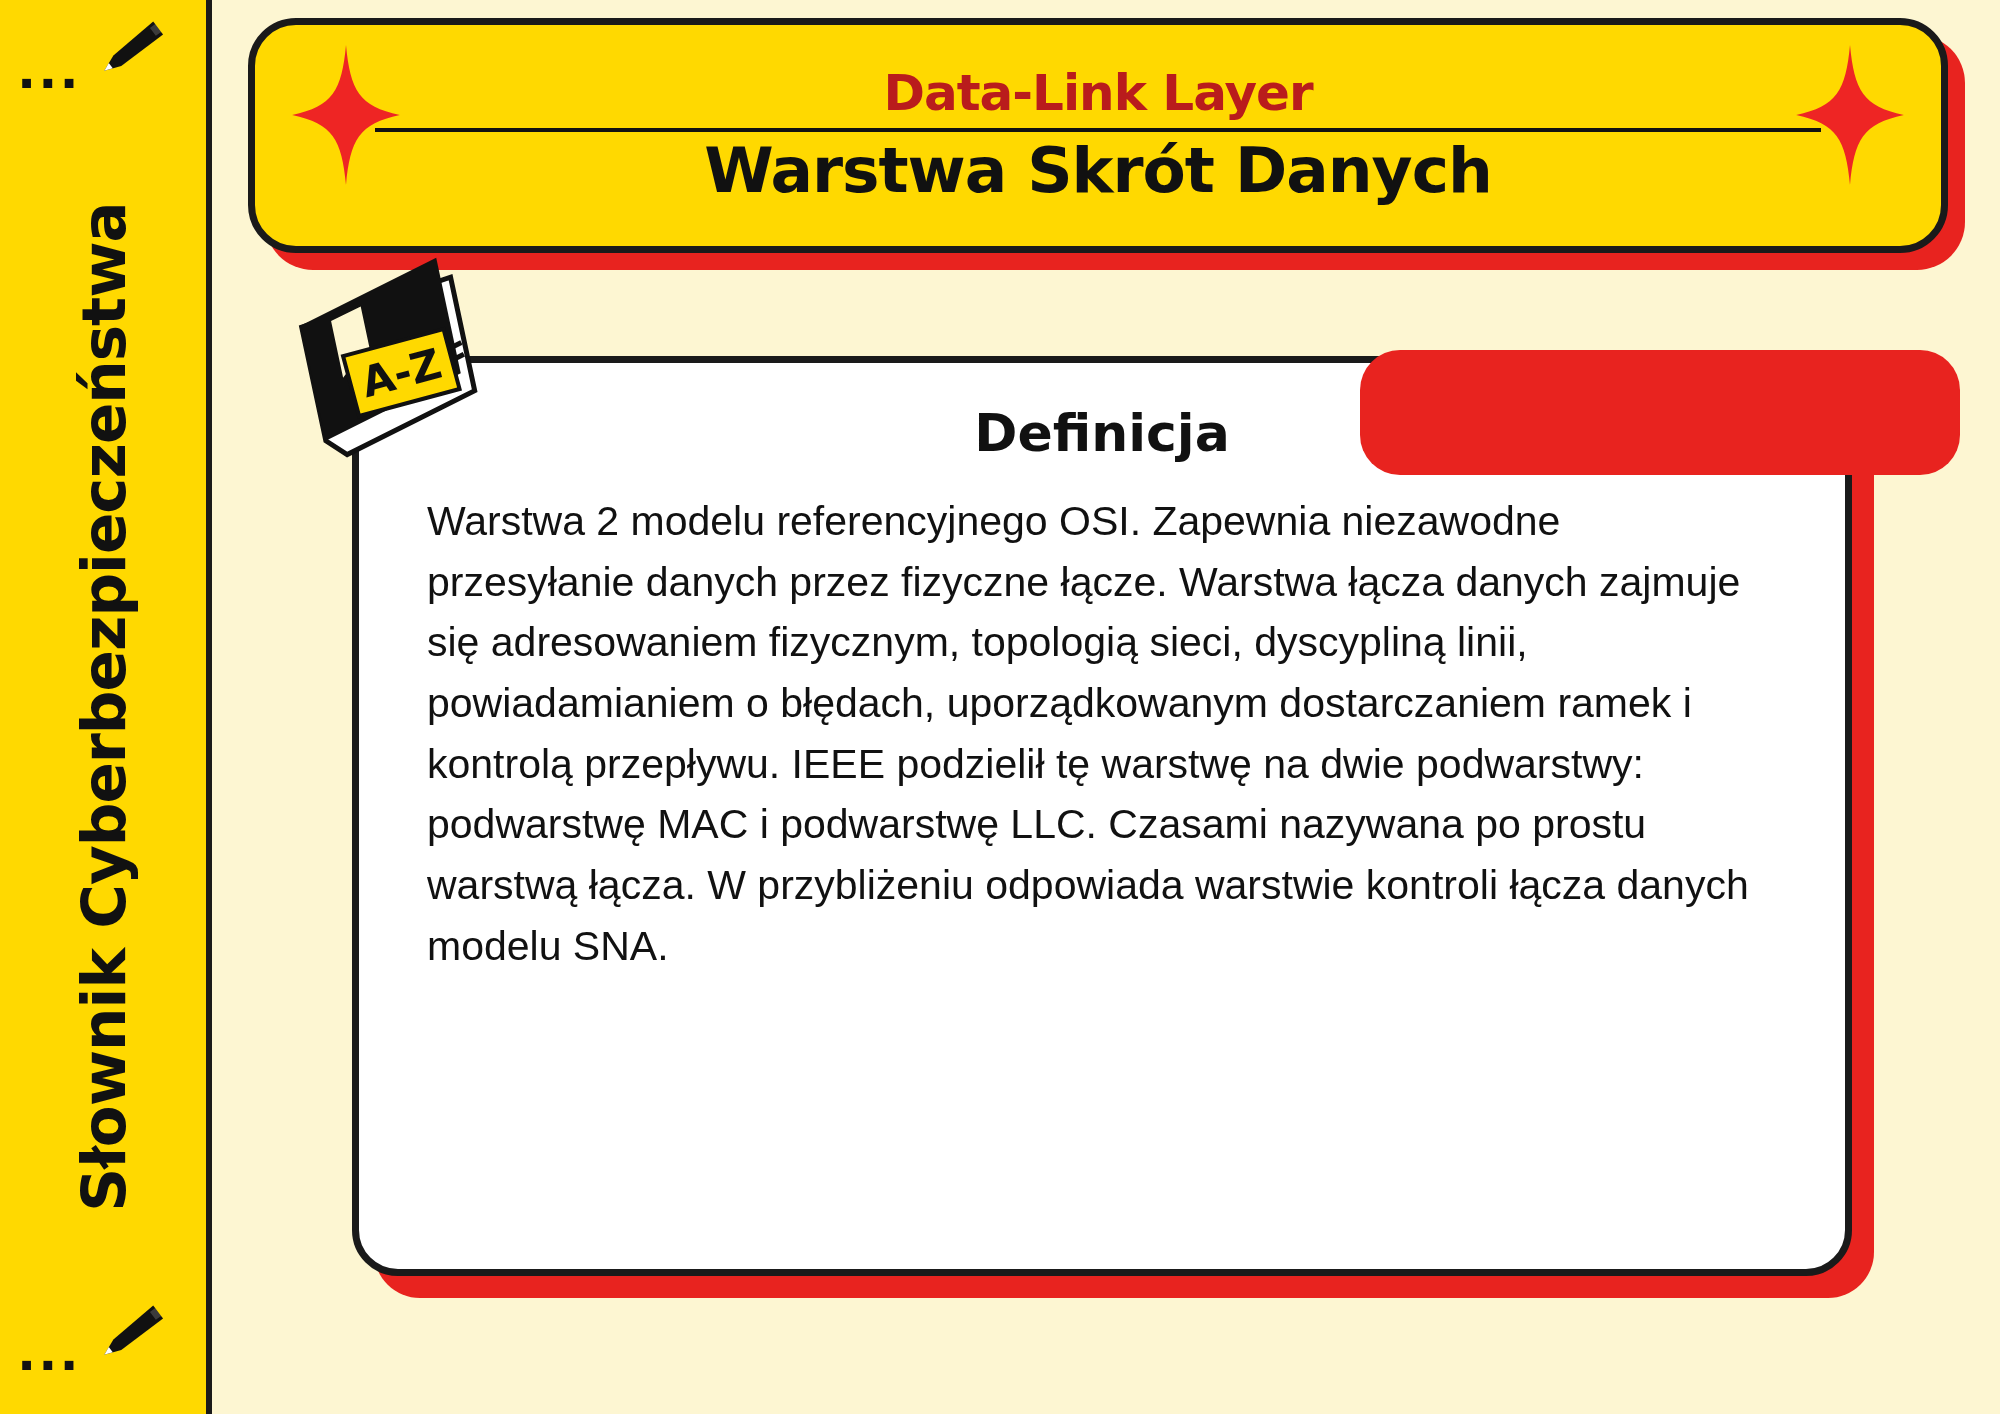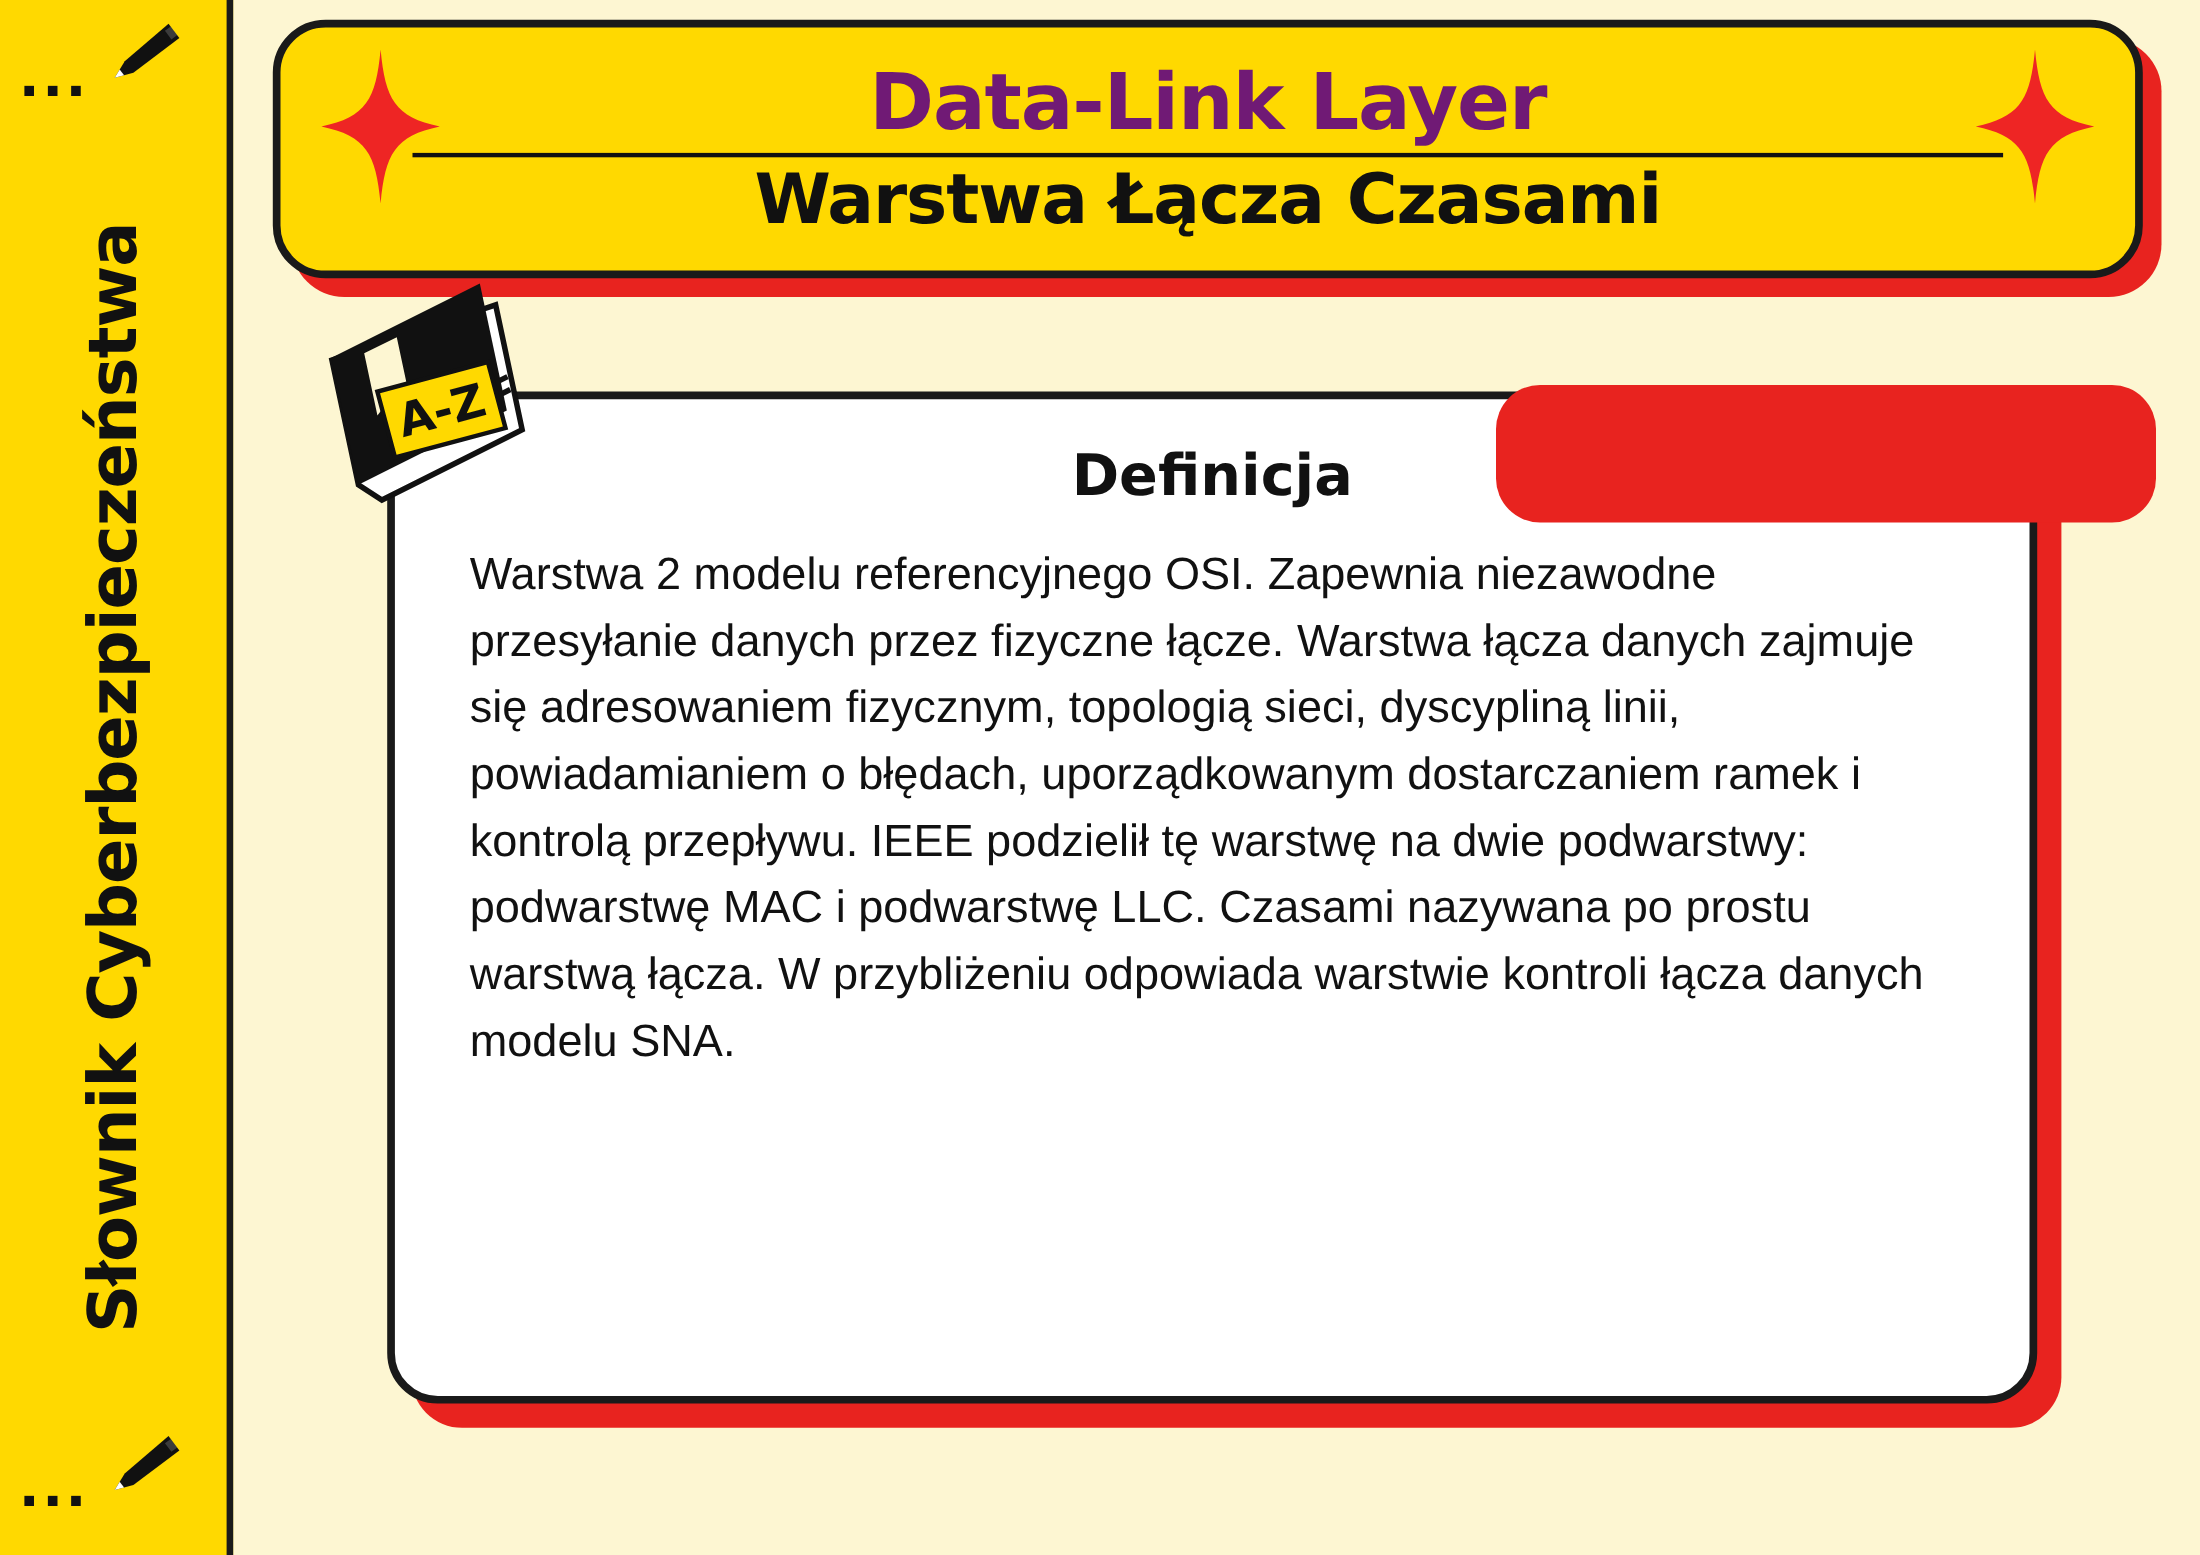--- a/index.html
+++ b/index.html
@@ -82,24 +82,24 @@
     align-items: center;
     justify-content: center;
     flex-direction: column;
   }
   .title-inner {
     width: 100%;
     text-align: center;
     padding: 0 120px;
   }
   .title-en {
-    font-size: 71px;
-    font-weight: bold;
-    font-family: "DejaVu Sans", sans-serif;
-    color: #701a75;
+    font-size: 50px;
+    font-weight: bold;
+    font-family: "DejaVu Sans", sans-serif;
+    color: #b91c1c;
     line-height: 1.05;
     letter-spacing: -1px;
   }
   .title-divider {
     height: 4px;
     background: #111;
     margin: 8px auto 6px auto;
     width: 100%;
   }
   .title-pl {
@@ -252,21 +252,21 @@
   <div class="title-shadow"></div>
   <div class="title-banner">
     <span class="sparkle sparkle-left">
       <svg viewBox="0 0 100 130" width="110" height="140">
         <path d="M50 0 C54 42 62 57 100 65 C62 73 54 88 50 130 C46 88 38 73 0 65 C38 57 46 42 50 0 Z" fill="#ee2524"></path>
       </svg>
     </span>
     <div class="title-inner">
       <div class="title-en">Data-Link Layer</div>
       <div class="title-divider"></div>
-      <div class="title-pl">Warstwa Łącza Czasami</div>
+      <div class="title-pl">Warstwa Skrót Danych</div>
     </div>
     <span class="sparkle sparkle-right">
       <svg viewBox="0 0 100 130" width="110" height="140">
         <path d="M50 0 C54 42 62 57 100 65 C62 73 54 88 50 130 C46 88 38 73 0 65 C38 57 46 42 50 0 Z" fill="#ee2524"></path>
       </svg>
     </span>
   </div>
 
   <div class="def-shadow"></div>
   <div class="def-card">

